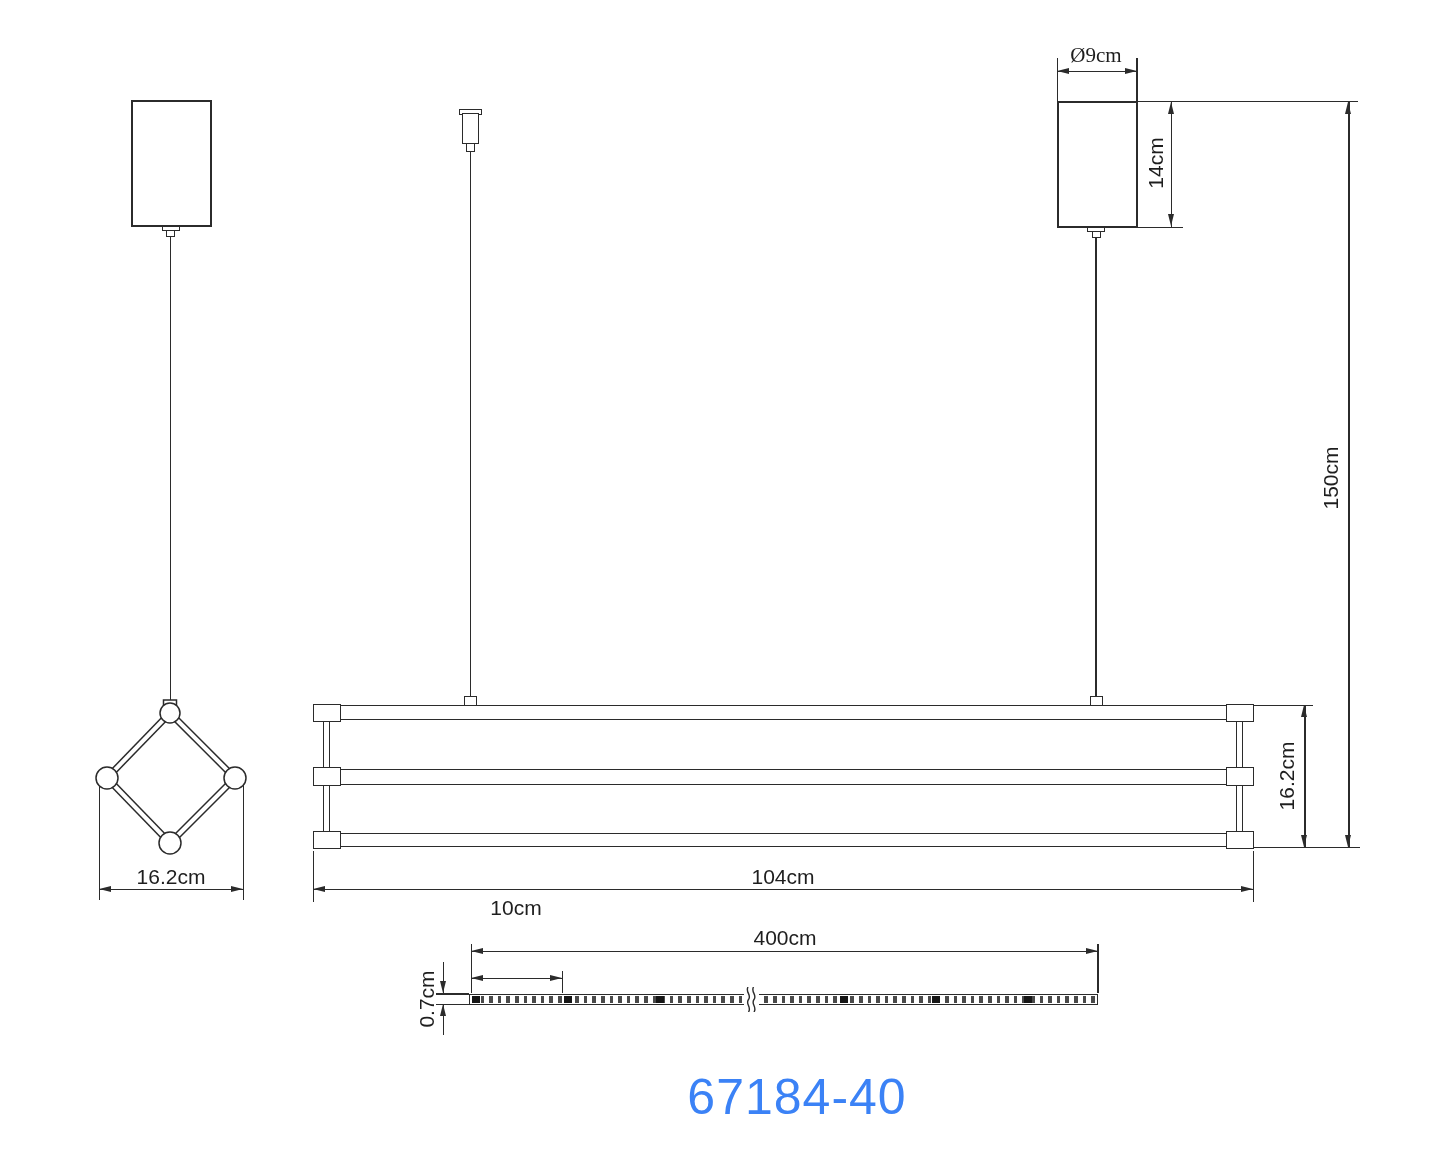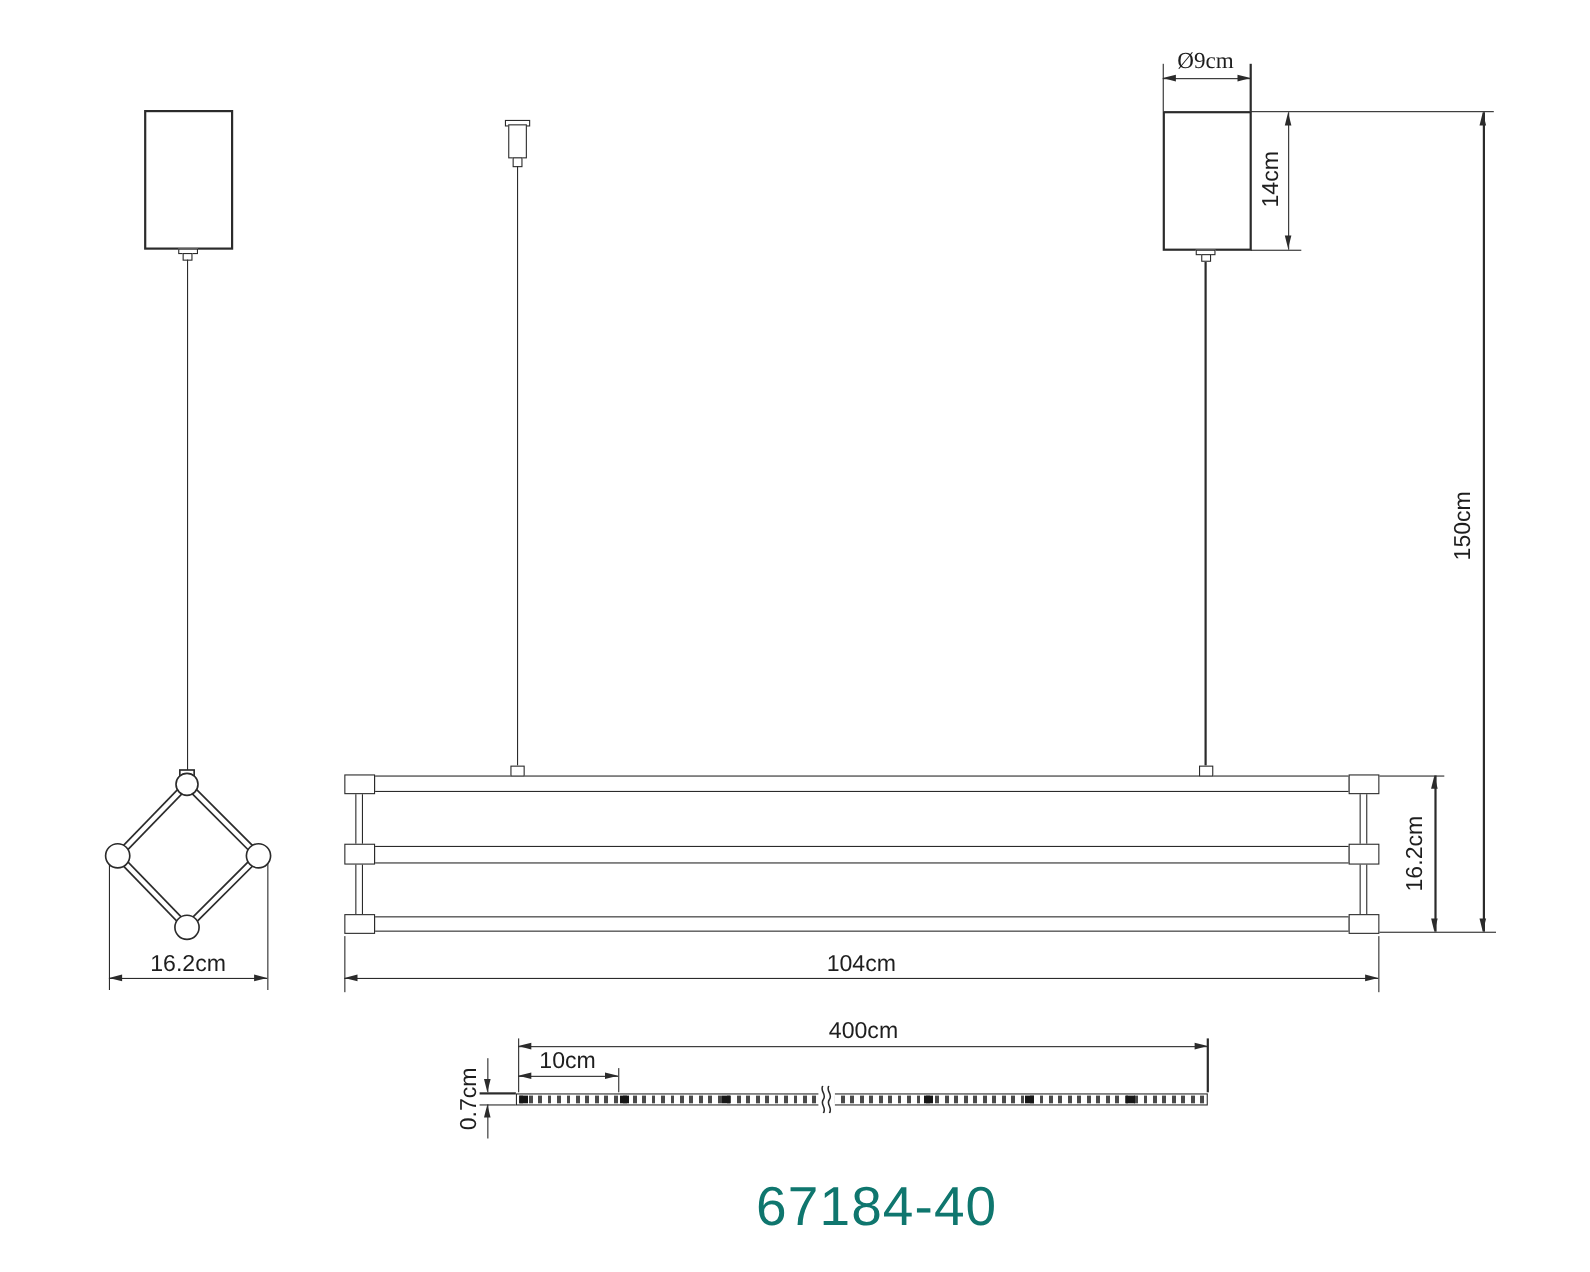--- a/index.html
+++ b/index.html
@@ -38,21 +38,21 @@
   }
   .strip-pattern{
     position:absolute;left:2px;top:1px;right:2px;bottom:1px;
     background-image:
       repeating-linear-gradient(90deg, #161616 0 8px, transparent 8px 92px),
       repeating-linear-gradient(90deg, #4a4a4a 0 3.5px, transparent 3.5px 8.6px);
   }
   .strip-break{position:absolute;left:744px;top:987px;width:15px;height:25px;background:#fff;z-index:2;}
   .title{
     position:absolute; font-size:50px; transform:translate(-50%,-50%);
-    color:#0f766e; letter-spacing:1px;
+    color:#3b82f6; letter-spacing:1px;
   }
 </style>
 </head>
 <body>
 
 <div id="canvas">
 
   <div class="rect" style="left:131px;top:100px;width:81px;height:127px;"></div>
   <div class="rect-hair" style="left:162px;top:226px;width:18px;height:5px;"></div>
   <div class="rect-hair" style="left:166px;top:230px;width:9px;height:7px;"></div>
@@ -153,21 +153,21 @@
   <div class="vline" style="left:1097px;top:944px;height:49px;"></div>
   <div class="hline" style="left:471px;top:950.5px;width:627px;"></div>
   <div class="arr arr-l" style="left:471px;top:947.5px;"></div>
   <div class="arr arr-r" style="left:1086px;top:947.5px;"></div>
   <div class="dim-label" style="left:785px;top:937px;">400cm</div>
 
   <div class="hline" style="left:471px;top:977.5px;width:91px;"></div>
   <div class="arr arr-l" style="left:471px;top:974.5px;"></div>
   <div class="arr arr-r" style="left:550px;top:974.5px;"></div>
   <div class="vline" style="left:561.5px;top:971px;height:22px;"></div>
-  <div class="dim-label" style="left:516px;top:964px;">10cm</div>
+  <div class="dim-label" style="left:516px;top:907px;">10cm</div>
 
   <div class="hline" style="left:436px;top:993px;width:33px;"></div>
   <div class="hline" style="left:436px;top:1003.5px;width:33px;"></div>
   <div class="vline" style="left:442.5px;top:962px;height:31px;"></div>
   <div class="arr arr-d" style="left:439.5px;top:981px;"></div>
   <div class="vline" style="left:442.5px;top:1004px;height:31px;"></div>
   <div class="arr arr-u" style="left:439.5px;top:1004px;"></div>
   <div class="dim-label-v" style="left:426px;top:999px;">0.7cm</div>
 
   <div class="strip">

